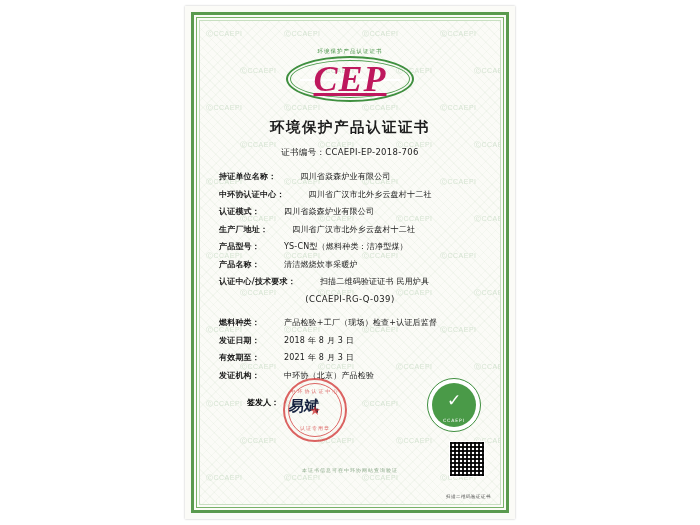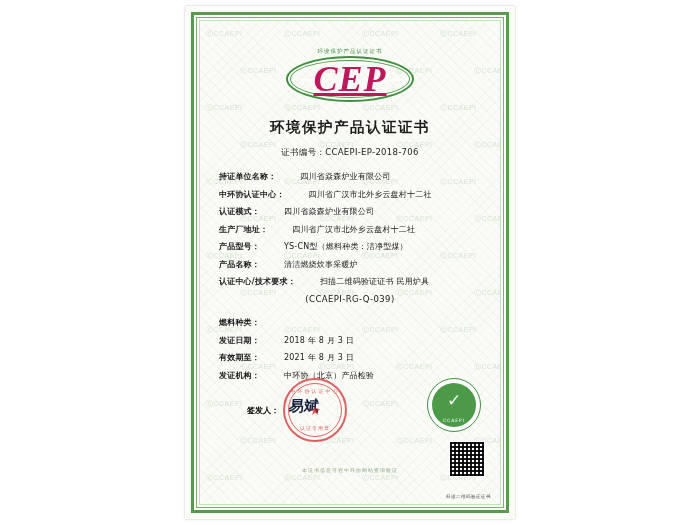--- a/index.html
+++ b/index.html
@@ -187,21 +187,21 @@
     margin-top: 7px;
     padding-left: 12px;
     padding-right: 6px;
   }
 
   .sign-row {
     margin-top: 16px;
     padding-left: 40px;
     font-size: 8px;
     display: flex;
-    align-items: flex-end;
+    align-items: flex-start;
   }
   .sign-label { font-weight: bold; }
   .sign-name {
     margin-left: 10px;
     font-family: "Liberation Serif", serif;
     font-size: 15px;
     color: #15213f;
     transform: skewX(-6deg);
     font-weight: bold;
   }
@@ -434,20 +434,21 @@
         </div>
       </div>
 
     <div class="field-row center-line">
       <span class="center-code">(CCAEPI-RG-Q-039)</span>
     </div>
 
     <div class="fields">
       <div class="field-row">
         <span class="field-label">燃料种类：</span>
+        <span class="field-value">产品检验+工厂（现场）检查+认证后监督</span>
       </div>
     </div>
 
     <div class="bottom-fields" id="bottom-fields-list">
         <div class="field-row">
           <span class="field-label">发证日期：</span>
           <span class="field-value">2018 年 8 月 3 日</span>
         </div>
         <div class="field-row">
           <span class="field-label">有效期至：</span>

